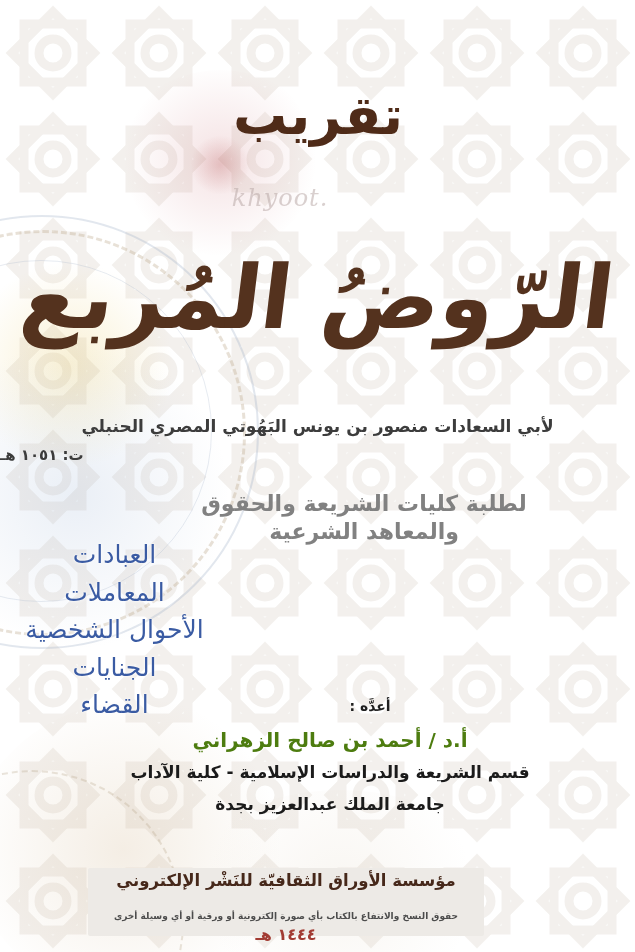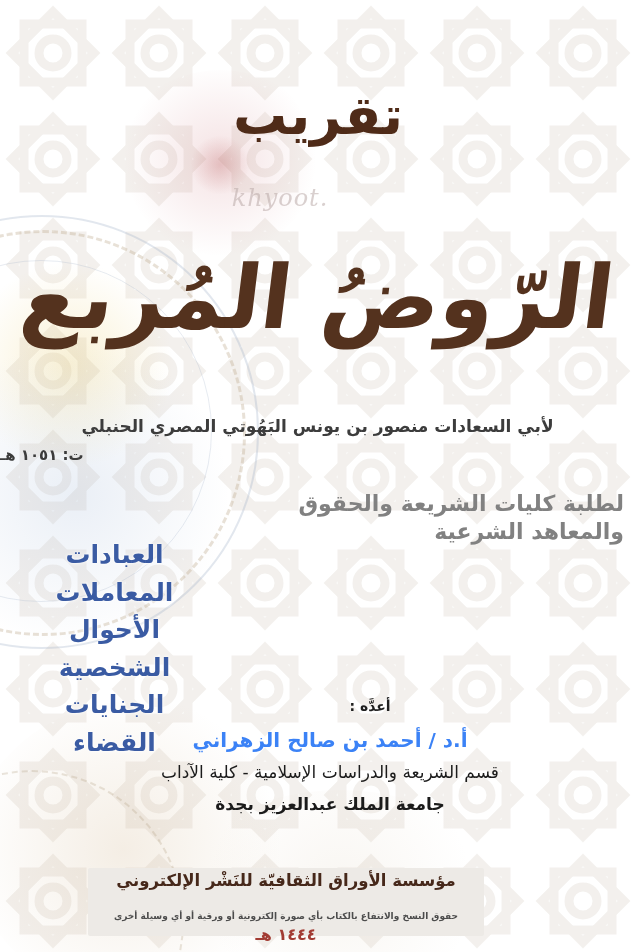--- a/index.html
+++ b/index.html
@@ -59,43 +59,43 @@
     position:absolute;top:416px;left:0;right:0;
     text-align:center;font-size:17px;color:#3c3c3c;
     font-weight:600;letter-spacing:0;
   }
   .death-line{
     position:absolute;top:446px;left:0;right:0;
     text-align:left;font-size:15px;color:#3c3c3c;font-weight:600;
   }
   .audience{
     position:absolute;top:490px;left:104px;width:520px;
-    color:#818181;font-size:22px;
+    text-align:center;color:#818181;font-size:22px;
     font-weight:600;line-height:28px;
   }
   .topics{
     position:absolute;top:536px;left:12px;width:205px;
     text-align:center;
   }
   .topic{
-    font-size:25px;font-weight:bold;color:#3a5ba3;
+    font-size:25px;font-weight:normal;color:#3a5ba3;
     line-height:37.5px;
     text-shadow:0 0 4px rgba(255,255,255,.95), 0 0 2px rgba(255,255,255,.95);
   }
   .prepared-label{
     position:absolute;top:698px;left:105px;right:0;
     text-align:center;font-size:14px;font-weight:bold;color:#1f1f1f;
   }
   .prepared-name{
     position:absolute;top:728px;left:25px;right:0;
-    text-align:center;font-size:20px;font-weight:bold;color:#3b82f6;
+    text-align:center;font-size:20px;font-weight:bold;color:#4d7c0f;
   }
   .prepared-dept{
     position:absolute;top:762px;left:25px;right:0;
-    text-align:center;font-size:17px;font-weight:normal;color:#1b1b1b;
+    text-align:center;font-size:17px;font-weight:bold;color:#1b1b1b;
   }
   .prepared-univ{
     position:absolute;top:794px;left:25px;right:0;
     text-align:center;font-size:17px;font-weight:bold;color:#1b1b1b;
   }
   
   .footer-bar{
     position:absolute;left:88px;top:868px;width:396px;height:68px;
     background:#edeae6;border-radius:2px;
     display:flex;flex-direction:column;align-items:center;

